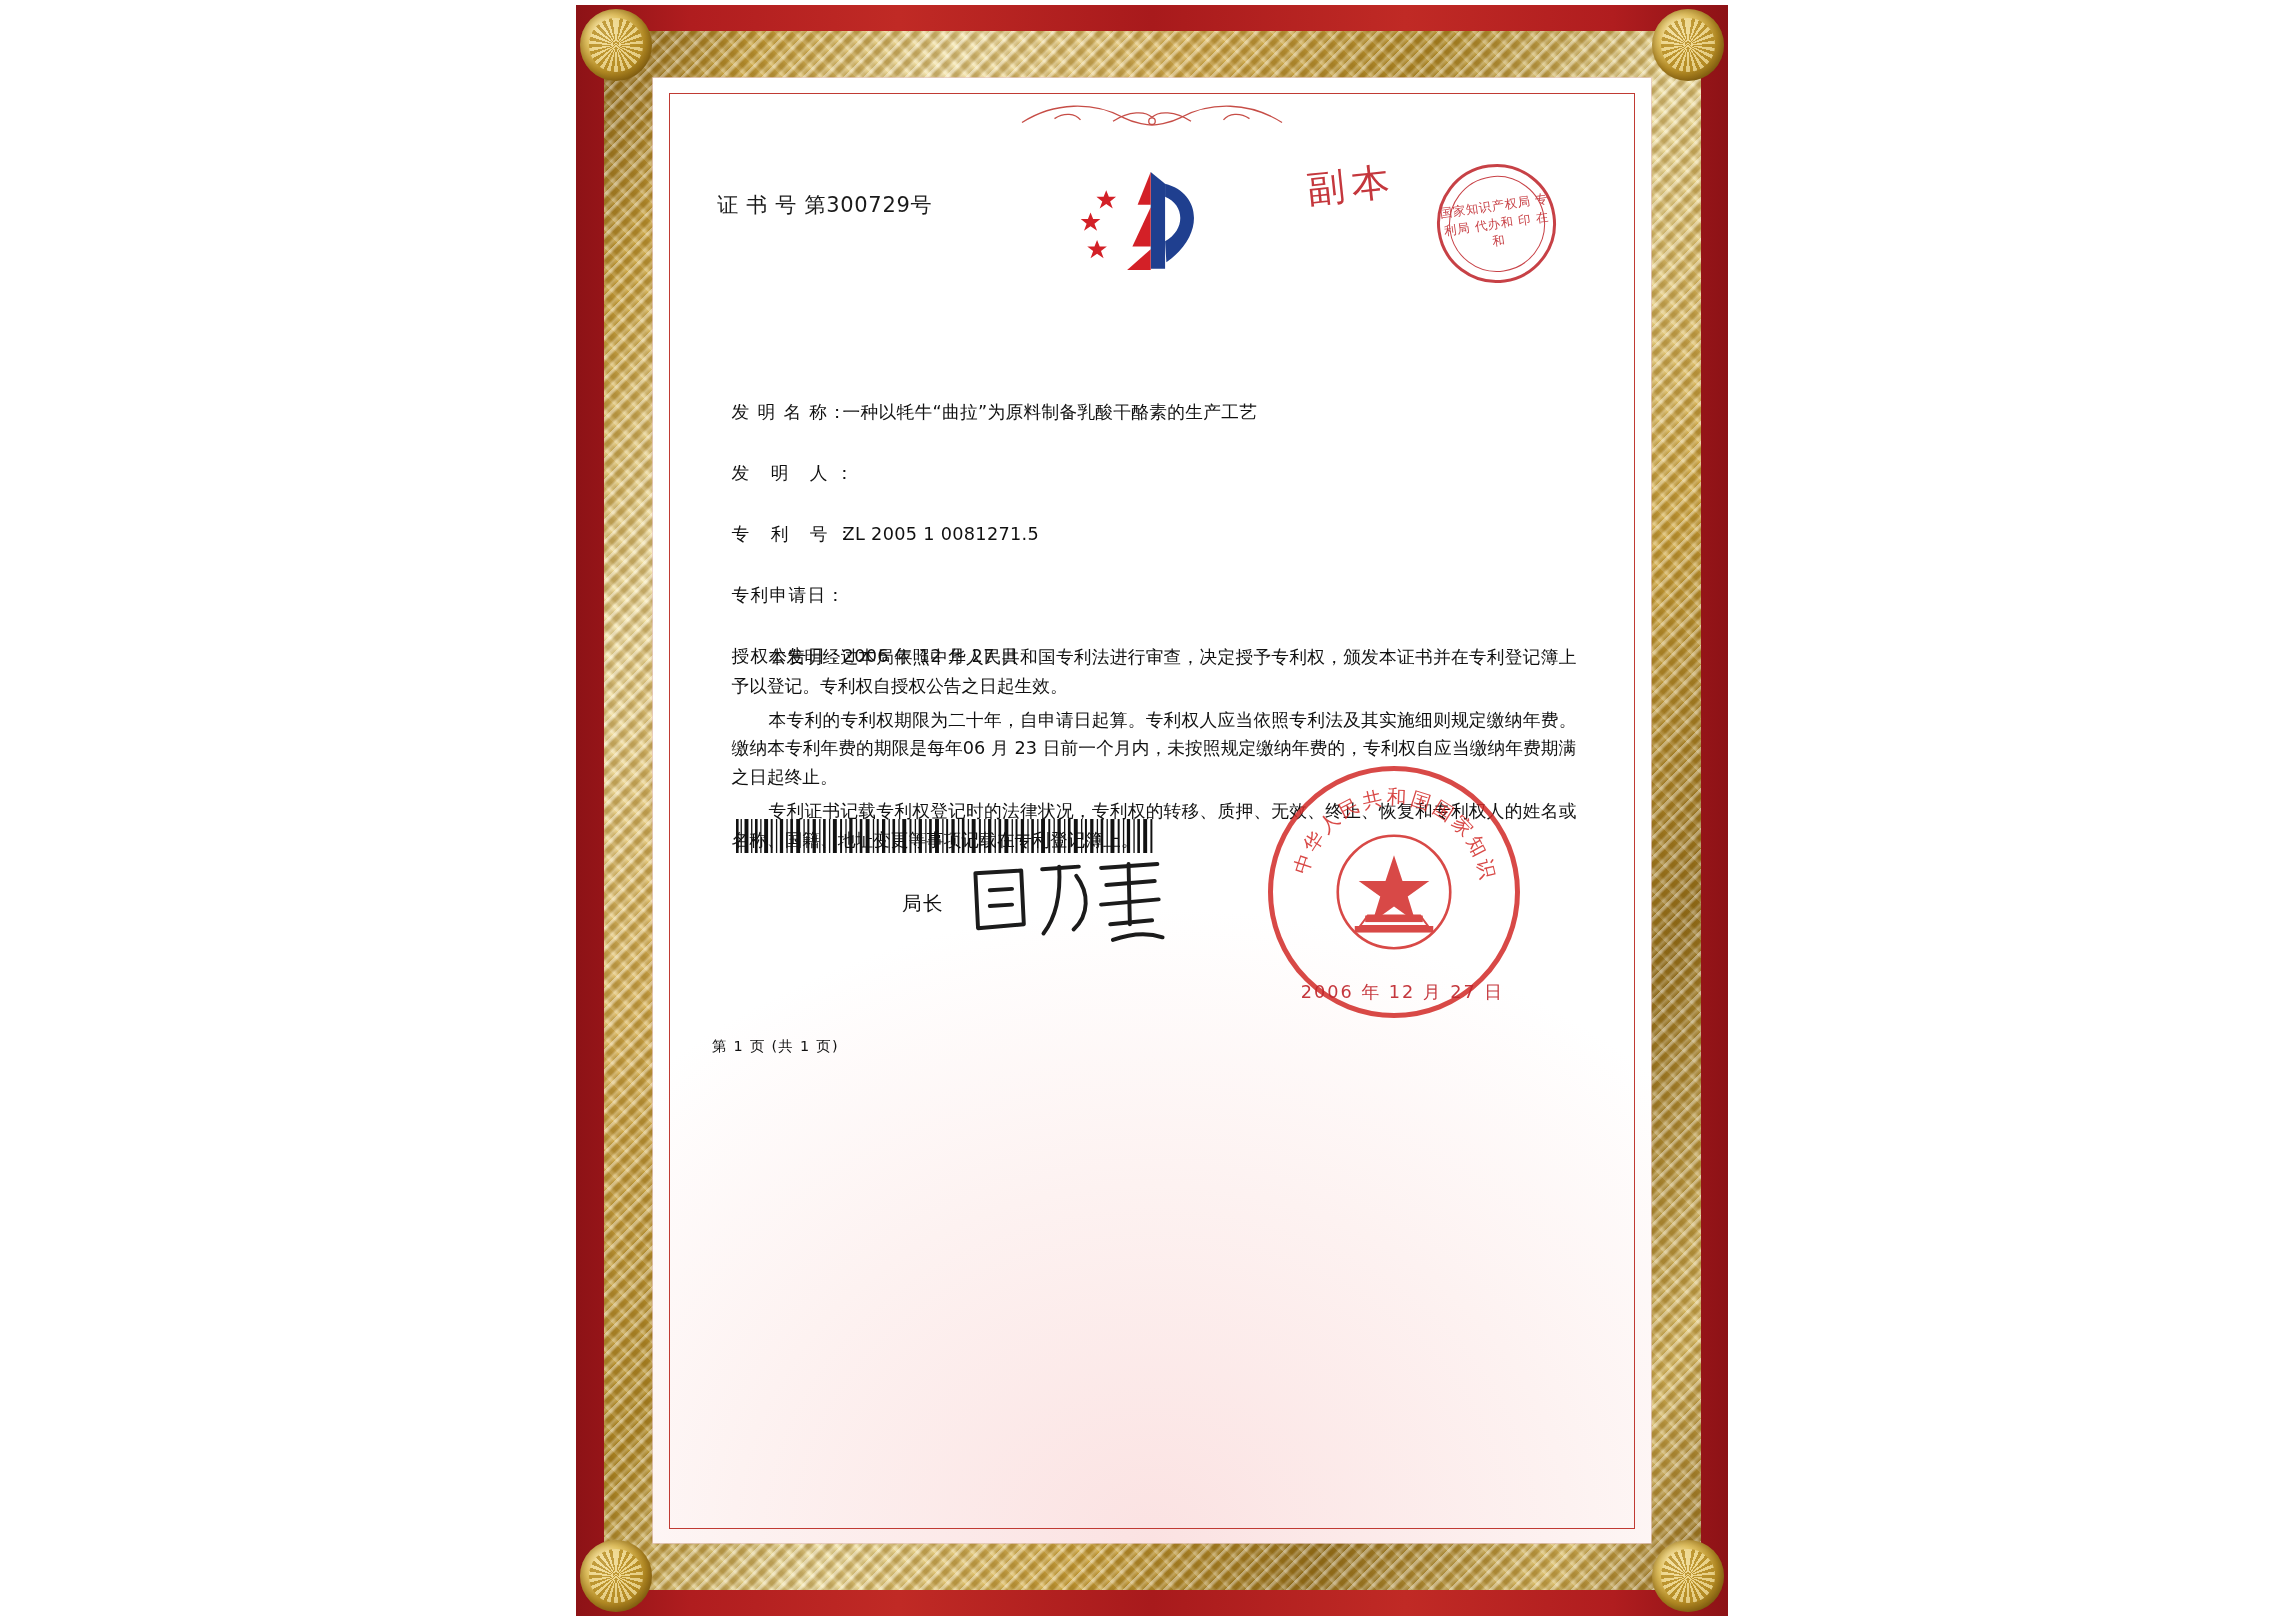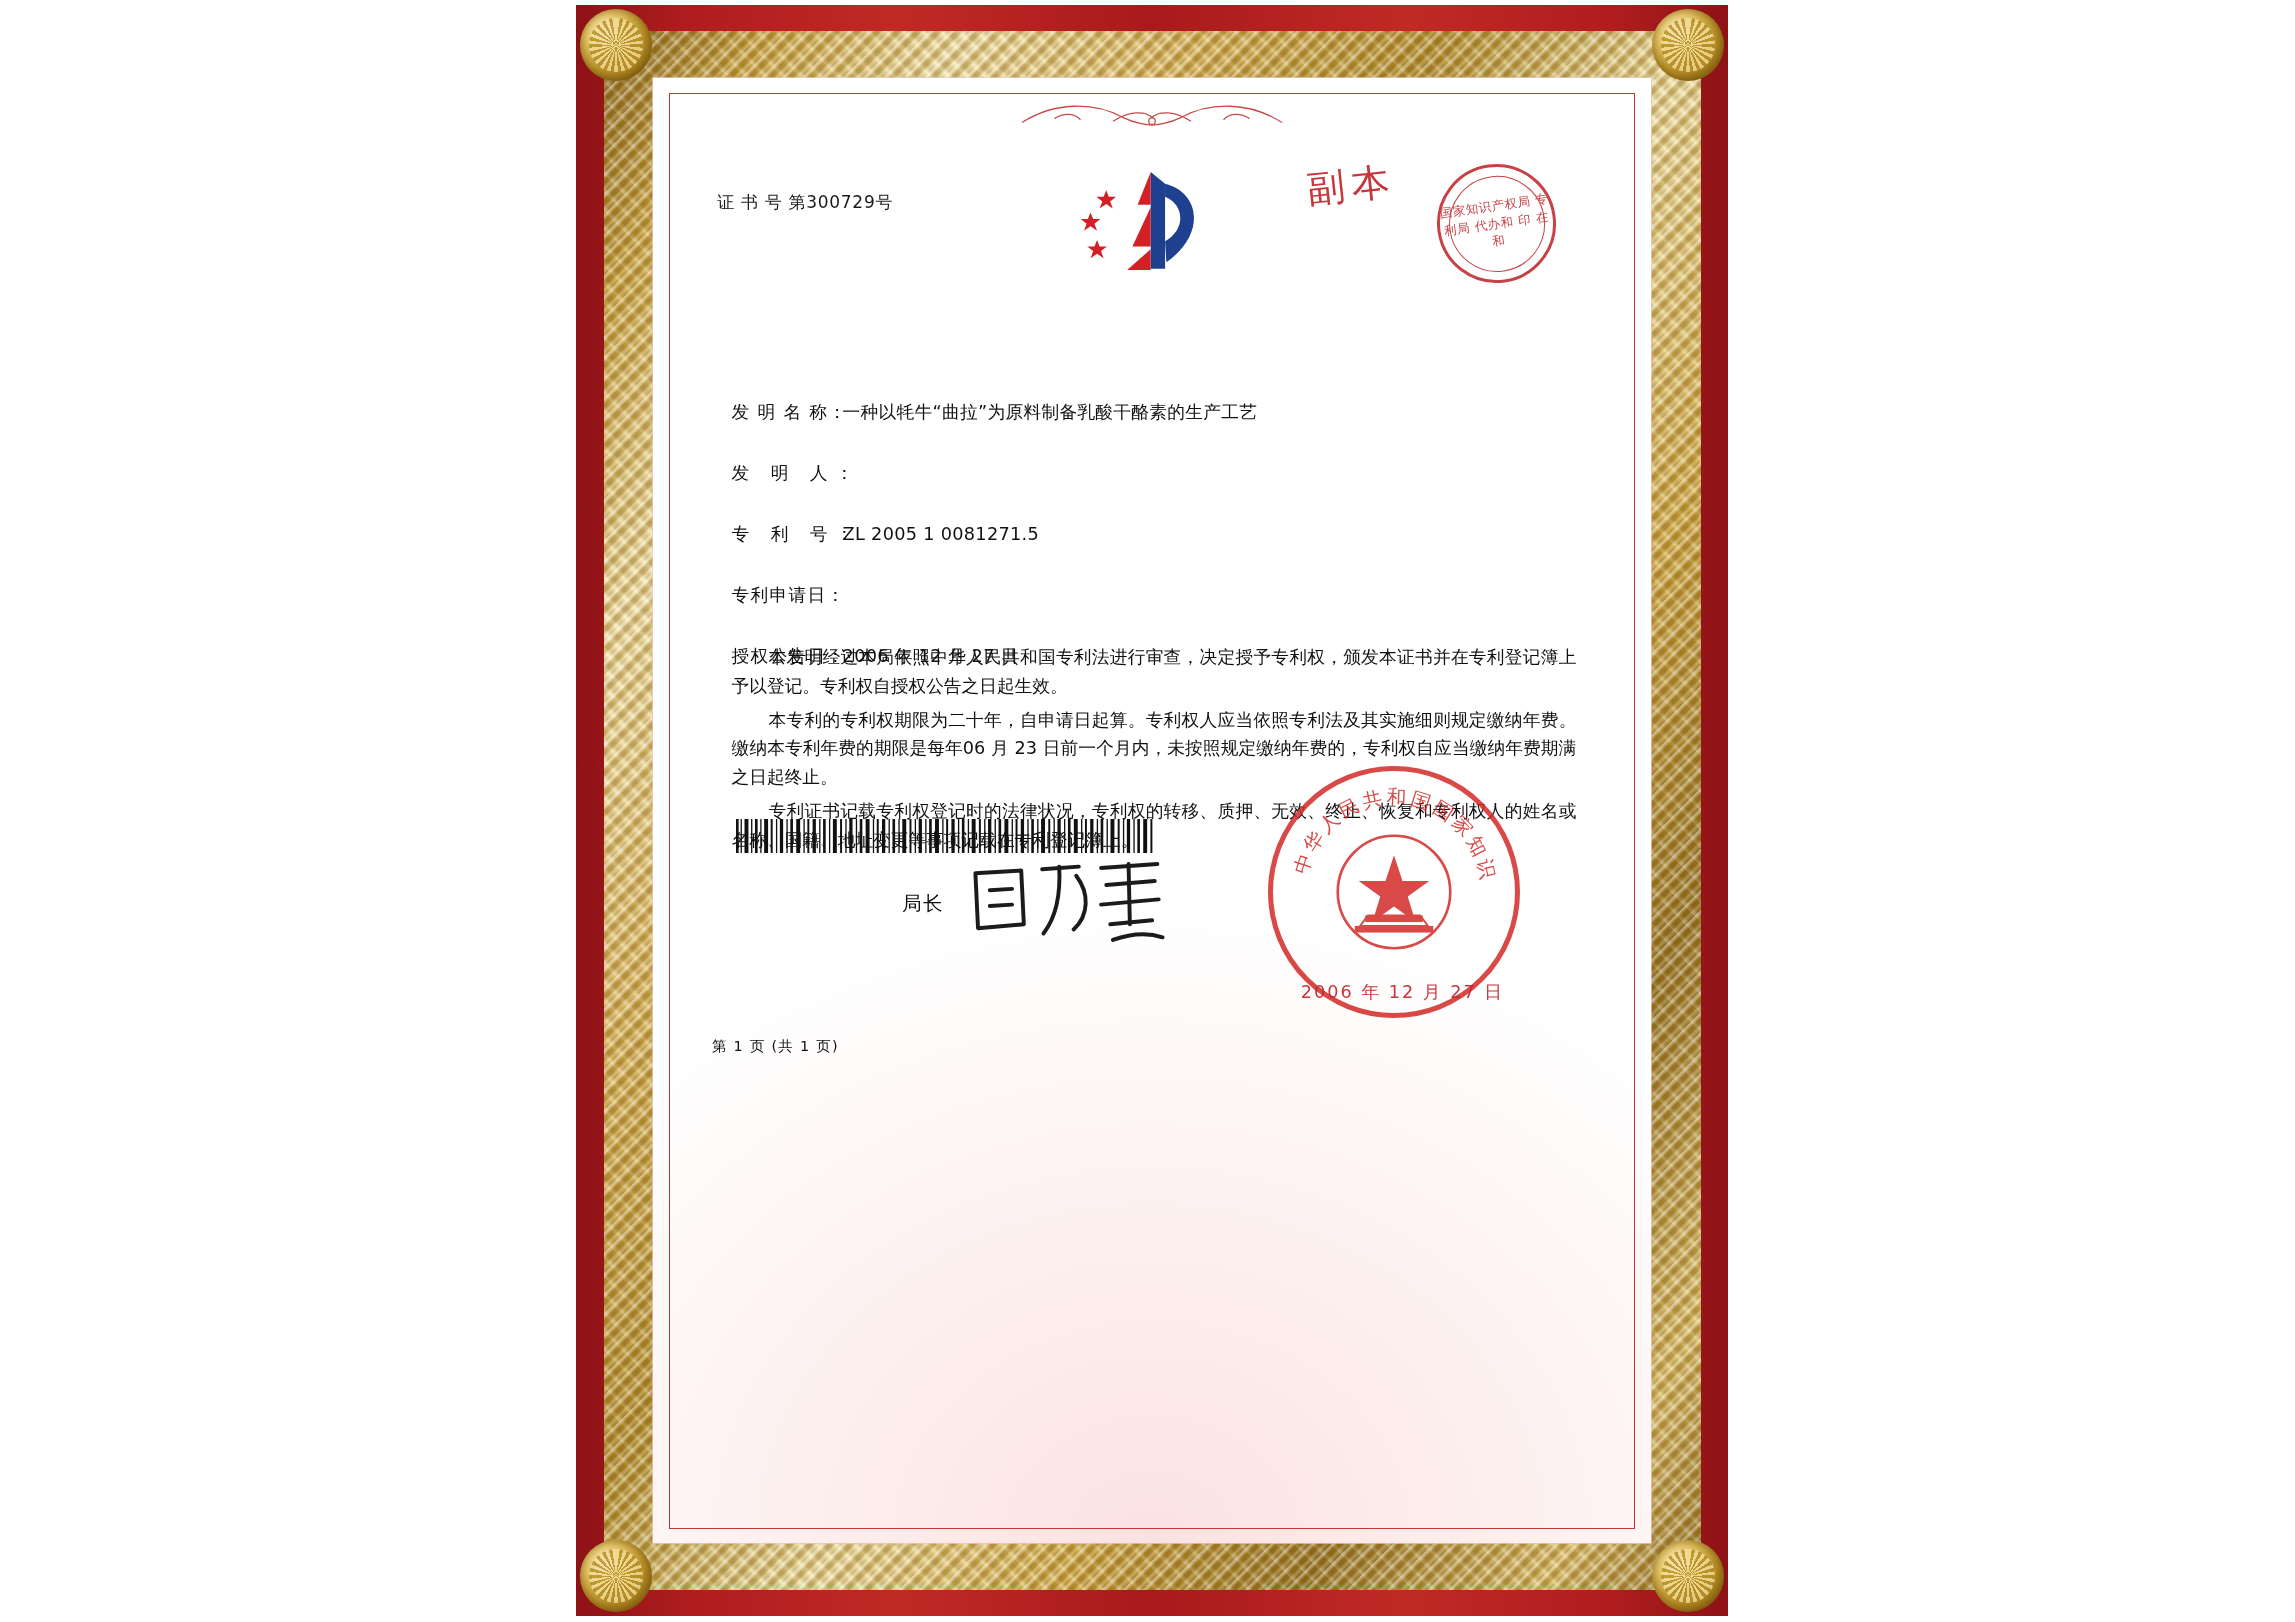--- a/index.html
+++ b/index.html
@@ -105,21 +105,21 @@
   
   .content {
     position: absolute;
     left: 59px; top: 79px; right: 59px; bottom: 26px;
   }
 
   .cert-no {
     position: absolute;
     left: 5.2px;
     top: 34px;
-    font-size: 17px;
+    font-size: 21px;
     letter-spacing: 0.7px;
     color: #1a1a1a;
     font-family: "DejaVu Sans", sans-serif;
     white-space: nowrap;
   }
 
   .logo {
     position: absolute;
     left: 50%;
     transform: translateX(-50%);

